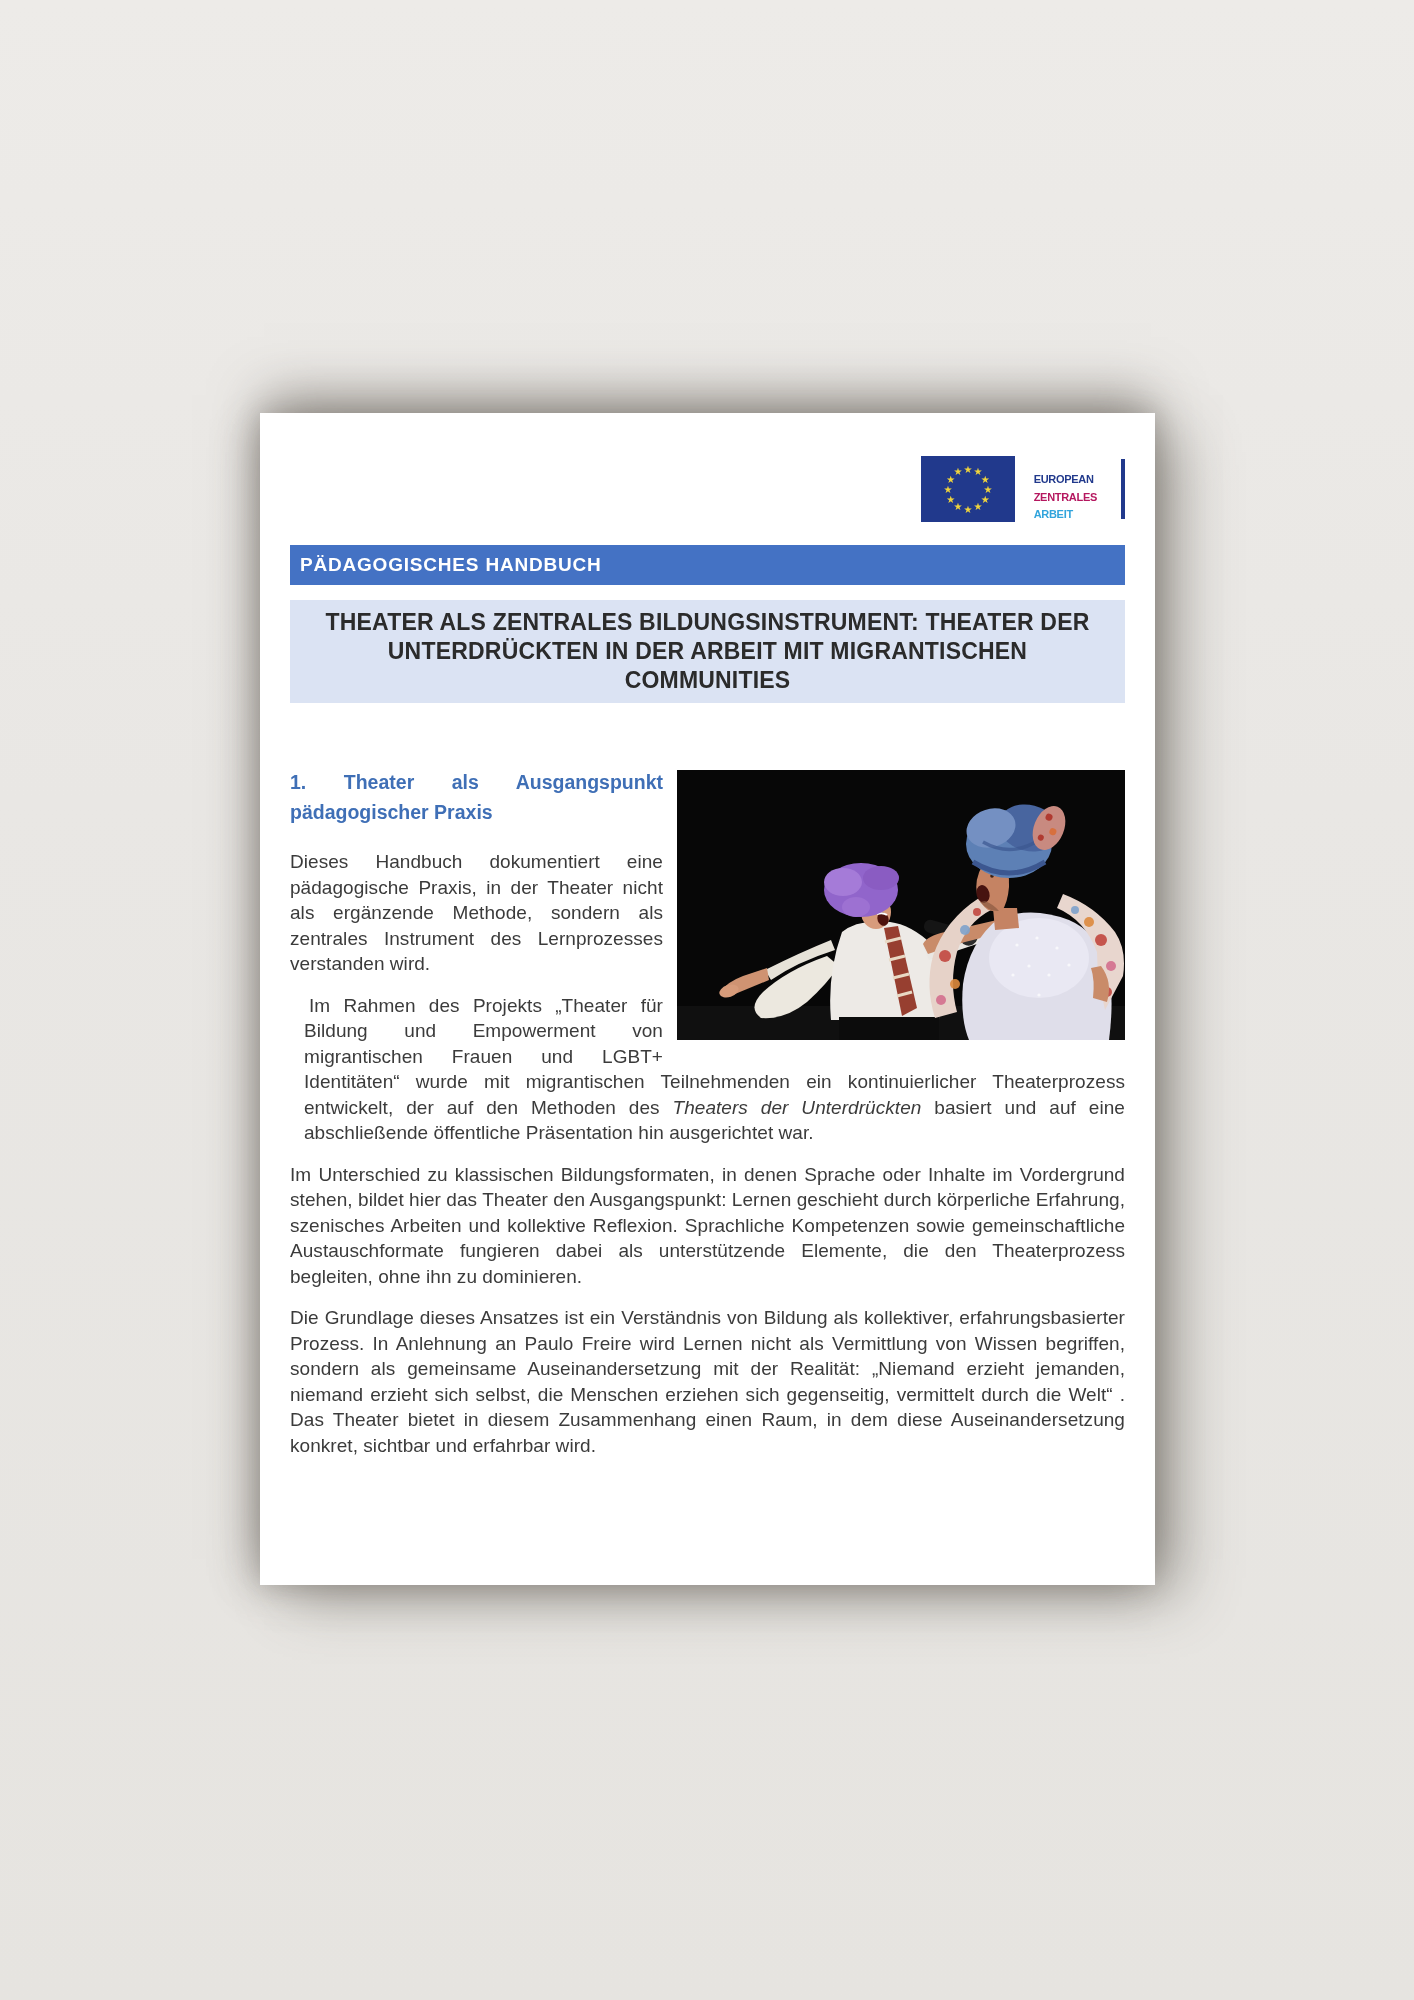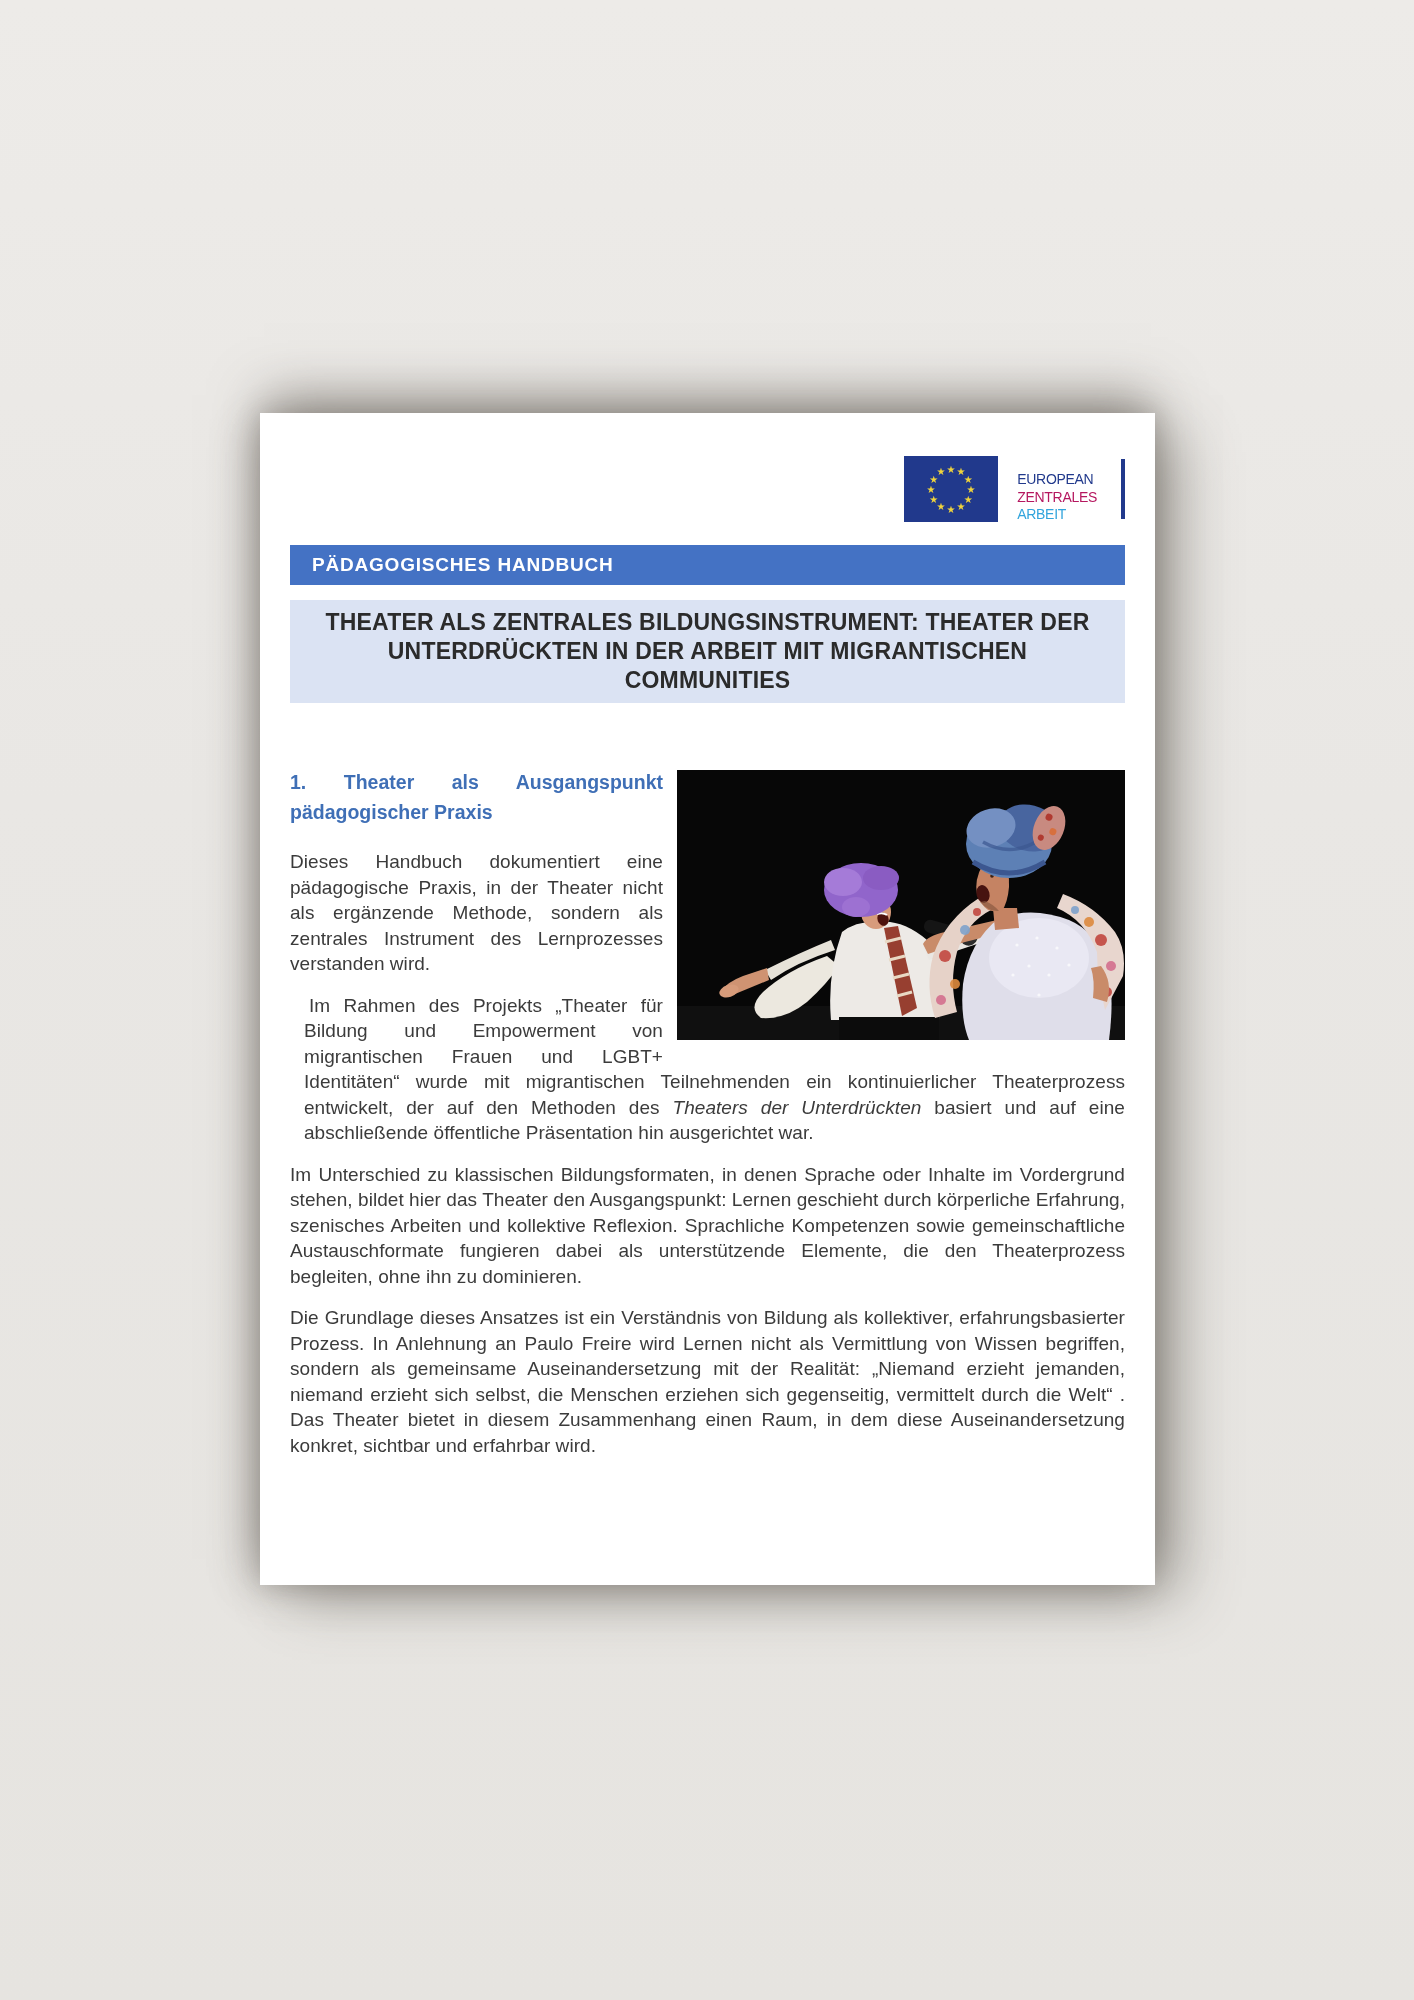--- a/index.html
+++ b/index.html
@@ -17,30 +17,30 @@
                 28px 16px 55px -4px rgba(95,90,82,.45),
                 -14px 8px 40px -6px rgba(95,90,82,.30),
                 0 0 22px rgba(95,90,82,.18);
     box-sizing:border-box;
     padding:42px 30px 0 30px;
   }
   
   .logo-row { height:86px; display:flex; justify-content:flex-end; align-items:flex-start; }
   .logo-block { display:flex; align-items:center; }
   .eu-flag { width:94px; height:66px; display:block; }
-  .logo-text { margin-left:19px; font-weight:normal; font-size:14px; line-height:17.5px; letter-spacing:-0.3px;margin-top:16px; }
+  .logo-text { margin-left:19px; font-weight:bold; font-size:11px; line-height:17.5px; letter-spacing:-0.3px;margin-top:16px; }
   .logo-line1 { color:#21398c; }
   .logo-line2 { color:#b5175f; }
   .logo-line3 { color:#31a4dc; }
   .logo-divider { width:4px; height:60px; background:#21398c; margin-left:24px; }
   
   .banner {
     margin-top:4px; height:40px; background:#4472c4;
     color:#ffffff; font-weight:bold; font-size:19px; letter-spacing:0.8px;
-    line-height:40px; padding-left:22px; box-sizing:border-box;
+    line-height:40px; padding-left:10px; box-sizing:border-box;
   }
   
   .subtitle-box {
     margin-top:15px; background:#dbe3f3; color:#2b2b2b;
     text-align:center; font-weight:bold; font-size:23px; line-height:29px;
     padding:8px 20px; letter-spacing:0.2px;
   }
   
   .content { margin-top:64px; color:#3b3b3b; }
   .content::after { content:""; display:block; clear:both; }

